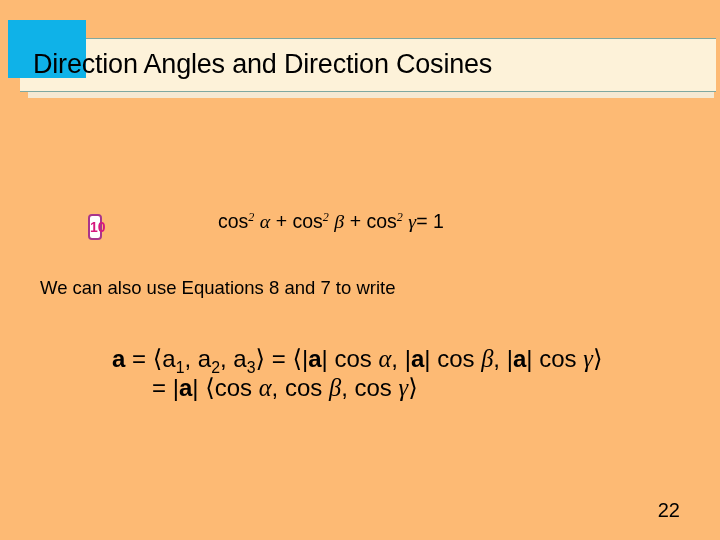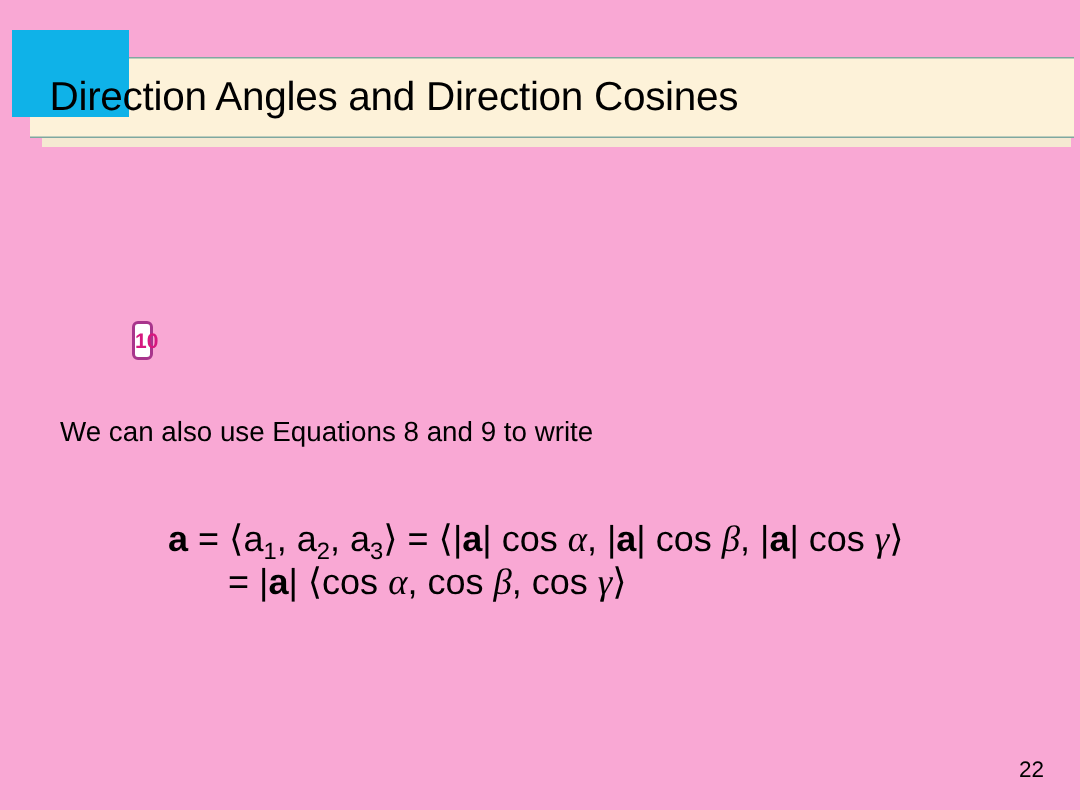--- a/index.html
+++ b/index.html
@@ -13,21 +13,21 @@
     font-family: "Liberation Sans", sans-serif;
     overflow: hidden;
     position: relative;
   }
 
   
   .slide {
     position: relative;
     width: 720px;
     height: 540px;
-    background: #f9a8d4;
+    background: #fdba74;
   }
 
   
   .title-area {
     position: absolute;
     left: 0;
     top: 0;
     width: 720px;
     height: 110px;
   }
@@ -182,23 +182,23 @@
   }
   .ang {                
     font-family: "DejaVu Sans", sans-serif;
     font-size: 1.02em;
   }
   .nb { white-space: nowrap; }
 
   
   .page-number {
     position: absolute;
-    right: 24px;
+    right: 40px;
     bottom: 18px;
-    font-size: 15px;
+    font-size: 20px;
     color: #000000;
     text-align: right;
     margin-top: 40px;
   }
 </style>
 </head>
 <body>
 
 <div class="slide">
 
@@ -207,23 +207,24 @@
     <div class="title-banner"></div>
     <div class="title-accent"></div>
     <div class="title-text">Direction Angles and Direction Cosines</div>
   </div>
 
   <div class="body">
 
 
     <div class="eq-row">
       <div class="eq-badge">10</div>
+      <div class="eq-main"><span>cos</span><span class="sup2">2</span>&nbsp;<span class="gk">α</span>&nbsp;<span>+</span>&nbsp;<span>cos</span><span class="sup2">2</span>&nbsp;<span class="gk">β</span>&nbsp;<span>+</span>&nbsp;<span>cos</span><span class="sup2">2</span>&nbsp;<span class="gk">γ</span><span>=</span>&nbsp;<span>1</span></div>
     </div>
 
-    <div class="para para-2">We can also use Equations 8 and 9 to write</div>
+    <div class="para para-2">We can also use Equations 8 and 7 to write</div>
 
     <div class="veq veq-1"><span class="vec">a</span>&nbsp;<span>=</span>&nbsp;<span class="ang">⟨</span><span class="nb"><span>a</span><span class="sub">1</span><span>,</span></span>&nbsp;<span class="nb"><span>a</span><span class="sub">2</span><span>,</span></span>&nbsp;<span class="nb"><span>a</span><span class="sub">3</span></span><span class="ang">⟩</span>&nbsp;<span>=</span>&nbsp;<span class="ang">⟨</span><span class="nb"><span>|</span><span class="vec">a</span><span>|</span></span>&nbsp;<span>cos</span>&nbsp;<span class="nb"><span class="gk">α</span><span>,</span></span>&nbsp;<span class="nb"><span>|</span><span class="vec">a</span><span>|</span></span>&nbsp;<span>cos</span>&nbsp;<span class="nb"><span class="gk">β</span><span>,</span></span>&nbsp;<span class="nb"><span>|</span><span class="vec">a</span><span>|</span></span>&nbsp;<span>cos</span>&nbsp;<span class="nb"><span class="gk">γ</span><span class="ang">⟩</span></span></div>
 
     <div class="veq veq-2"><span>=</span>&nbsp;<span class="nb"><span>|</span><span class="vec">a</span><span>|</span></span>&nbsp;<span class="ang">⟨</span><span>cos</span>&nbsp;<span class="nb"><span class="gk">α</span><span>,</span></span>&nbsp;<span>cos</span>&nbsp;<span class="nb"><span class="gk">β</span><span>,</span></span>&nbsp;<span>cos</span>&nbsp;<span class="nb"><span class="gk">γ</span><span class="ang">⟩</span></span></div>
 
   </div>
 
   <div class="page-number">22</div>
 
 </div>

